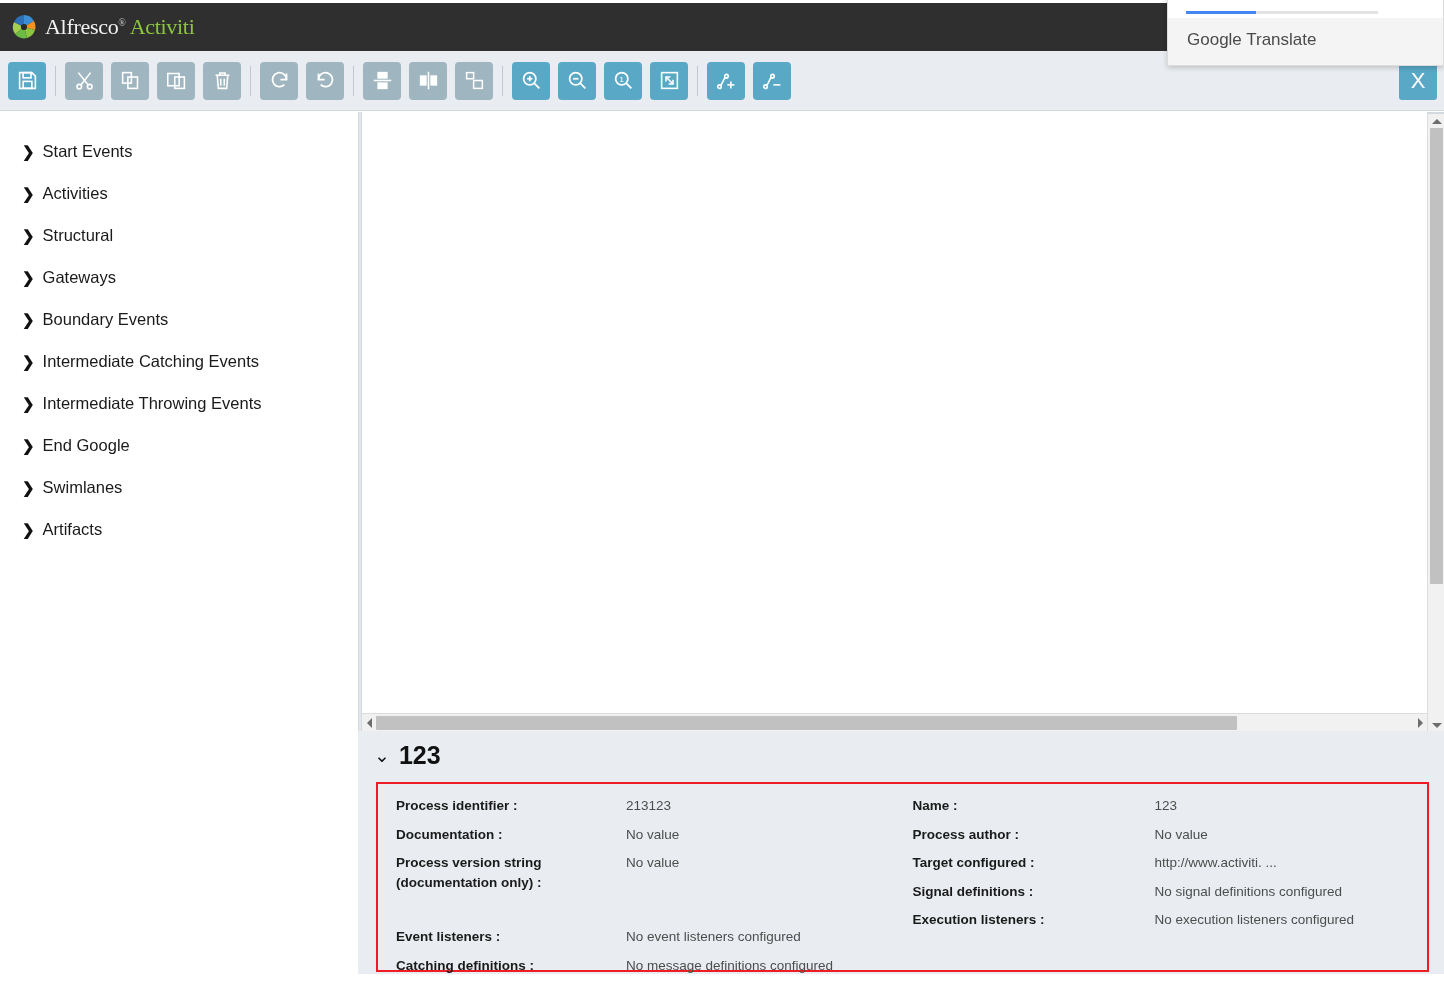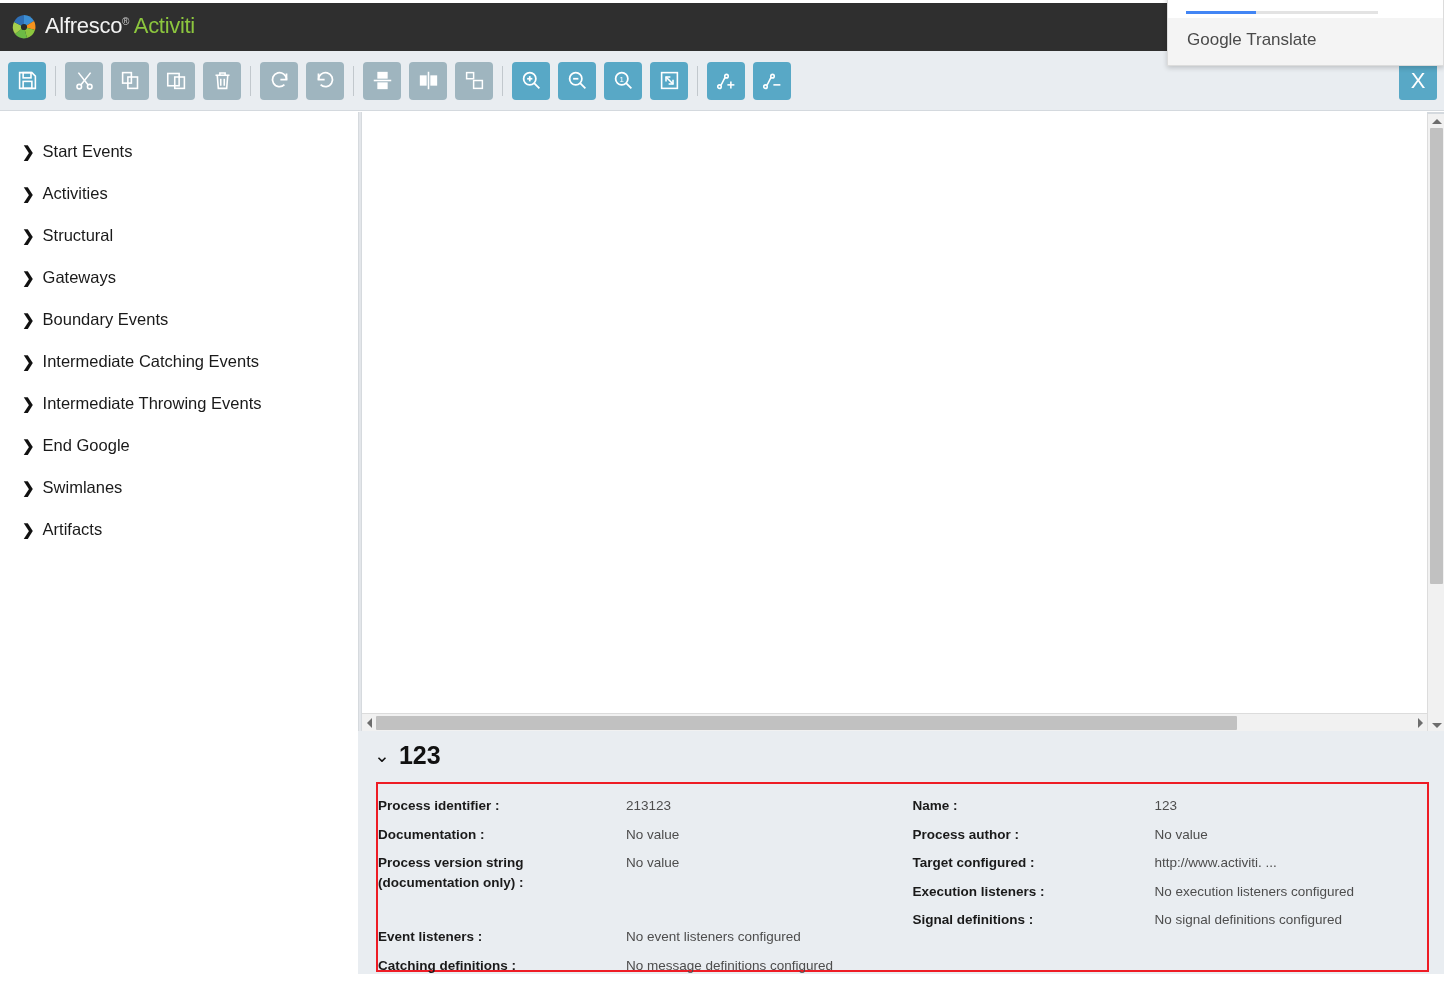--- a/index.html
+++ b/index.html
@@ -10,21 +10,21 @@
     overflow: hidden;
   }
   #app { position: relative; width: 1444px; height: 981px; }
 
   
   .header {
     position: absolute; left: 0; top: 3px; width: 1167px; height: 48px;
     background: #2f2f2f;
     display: flex; align-items: center;
   }
-  .logo-wrap { display: flex; align-items: flex-start; margin-left: 10px; }
+  .logo-wrap { display: flex; align-items: center; margin-left: 10px; font-family: Liberation Serif, serif; }
   .logo-mark { width: 28px; height: 28px; position: relative; flex: 0 0 28px; }
   .logo-text { margin-left: 7px; font-size: 22px; letter-spacing: -0.3px; white-space: nowrap; }
   .logo-text .a1 { color: #f2f2f2; font-weight: 400; }
   .logo-text .a2 { color: #8cc63e; font-weight: 400; }
   .logo-reg { color: #cccccc; font-size: 10px; vertical-align: super; }
 
   
   .gt-popup {
     position: absolute; left: 1167px; top: -8px; width: 277px; height: 74px;
     background: #f4f4f4;
@@ -161,21 +161,21 @@
     font-family: "Liberation Sans", sans-serif;
   }
   .props-box {
     position: absolute; left: 14px; top: 51px; width: 1053px; height: 190px;
     border: 2px solid #ee1c25;
     display: flex;
   }
   .props-col { width: 50%; padding-top: 12px; }
   .props-row { display: flex; align-items: flex-start; margin-bottom: 9px; }
   .props-label {
-    width: 248px; flex: 0 0 248px; 
+    width: 248px; flex: 0 0 248px; padding-left: 18px;
     font-size: 13.5px; font-weight: bold; color: #1a1a1a; line-height: 1.45;
   }
   .props-value {
     font-size: 13.5px; color: #4d4d4d; line-height: 1.45;
   }
   .props-col.right .props-label { width: 252px; flex: 0 0 252px; padding-left: 10px; }
   .spacer-row { height: 26px; }
 
   .bottom-strip {
     position: absolute; left: 0; top: 974px; width: 1444px; height: 7px;
@@ -498,26 +498,26 @@
         </div>
         <div class="props-row">
           <div class="props-label">Process author :</div>
           <div class="props-value">No value</div>
         </div>
         <div class="props-row">
           <div class="props-label">Target configured :</div>
           <div class="props-value">http://www.activiti. ...</div>
         </div>
         <div class="props-row">
+          <div class="props-label">Signal definitions :</div>
+          <div class="props-value">No signal definitions configured</div>
+        </div>
+        <div class="props-row">
           <div class="props-label">Execution listeners :</div>
           <div class="props-value">No execution listeners configured</div>
         </div>
-        <div class="props-row">
-          <div class="props-label">Signal definitions :</div>
-          <div class="props-value">No signal definitions configured</div>
-        </div>
       </div>
 
     </div>
   </div>
 
   <div class="bottom-strip"></div>
 </div>
 
 </body></html>

